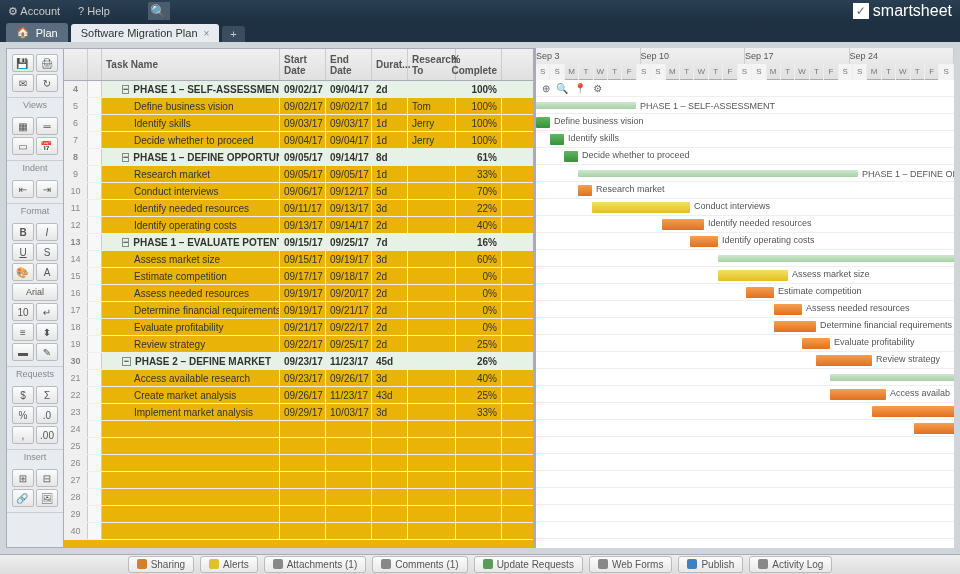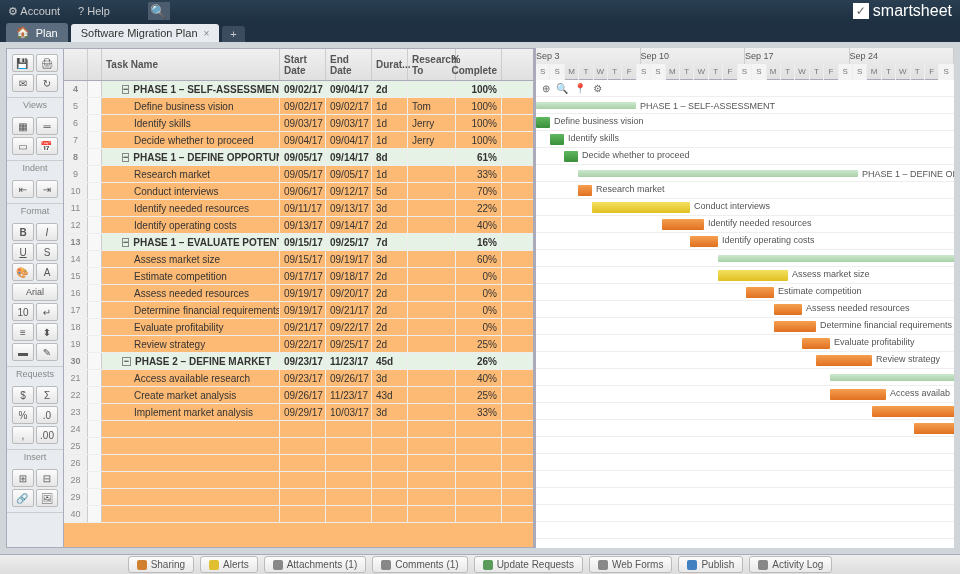--- a/index.html
+++ b/index.html
@@ -17,21 +17,21 @@
 .tabbar .tab.home{background:#5a6c7e;color:#fff}
 .tabbar .tab.active{background:#e8ecf0}
 .tabbar .tab .x{color:#888;font-size:10px}
 .tabbar .newtab{background:#3a4c5e;color:#ccc;padding:2px 8px;border-radius:3px 3px 0 0;cursor:pointer}
 .workspace{background:#d0d5da;padding:6px;height:512px;display:flex}
 .leftbar{width:58px;background:#e8ecf0;border:1px solid #aab;display:flex;flex-direction:column}
 .leftbar .tool-section{border-bottom:1px solid #ccc;padding:3px}
 .leftbar .tool-row{display:flex;gap:2px;justify-content:center;margin:2px 0}
 .leftbar .tool-btn{width:22px;height:18px;background:linear-gradient(#fcfcfc,#e6e6e6);border:1px solid #bbb;border-radius:2px;cursor:pointer;display:flex;align-items:center;justify-content:center;font-size:10px;color:#555}
 .leftbar .section-label{font-size:9px;color:#888;text-align:center;padding:2px 0}
-.maingrid{flex:1;background:#fdba74;border:1px solid #aab;border-left:none;display:flex;flex-direction:column;overflow:hidden}
+.maingrid{flex:1;background:#eab308;border:1px solid #aab;border-left:none;display:flex;flex-direction:column;overflow:hidden}
 .grid-header{display:flex;background:linear-gradient(#f0f0f0,#e0e0e0);border-bottom:1px solid #aab;height:32px}
 .col{border-right:1px solid #ccc;padding:2px 4px;display:flex;align-items:center;font-size:10px;color:#555;font-weight:bold}
 .col.rownum{width:24px;justify-content:center}
 .col.extra{width:14px}
 .col.task{width:178px}
 .col.date{width:46px}
 .col.dur{width:36px}
 .col.assigned{width:48px}
 .col.pct{width:46px;justify-content:flex-end}
 .grid-body{flex:1;overflow-y:auto}
@@ -57,21 +57,21 @@
 .gantt-body{flex:1;position:relative;overflow:hidden}
 .gantt-toolbar{height:17px;display:flex;gap:6px;padding:0 6px;align-items:center;border-bottom:1px solid #eee;font-size:10px;color:#666}
 .gantt-row{height:17px;border-bottom:1px solid #eee;position:relative}
 .gbar{position:absolute;height:11px;top:3px;border-radius:1px;font-size:9px;color:#555;white-space:nowrap}
 .gbar.summary{height:7px;top:5px;background:linear-gradient(#cde8cd,#a8d0a8)}
 .gbar.green{background:linear-gradient(#5fb85f,#3a8f3a)}
 .gbar.yellow{background:linear-gradient(#f5e060,#e0c020)}
 .gbar.orange{background:linear-gradient(#f5a050,#e07020)}
 .gbar .lbl{position:absolute;left:100%;padding-left:4px;top:-1px}
 .bottombar{height:20px;background:linear-gradient(#eee,#ddd);display:flex;align-items:center;justify-content:center;gap:6px;border-top:1px solid #aab;position:absolute;bottom:0;left:0;right:0}
-.bottombar .bbtn{background:linear-gradient(#fcfcfc,#e8e8e8);border:1px solid #bbb;border-radius:3px;padding:2px 8px;font-size:10px;color:#555;display:flex;align-items:center;gap:4px;cursor:pointer}
+.bottombar .bbtn{background:linear-gradient(#fcfcfc,#e8e8e8);border:1px solid #bbb;border-radius:3px;padding:2px 8px;font-size:10px;color:#555;display:flex;gap:4px;cursor:pointer}
 .bottombar .bbtn .ico{width:10px;height:10px;border-radius:2px}
 .gantt-days .d.wknd{background:#f4f4f4}
 </style>
 </head>
 <body>
 
 <div class="topbar">
   <div class="left">
     <span>⚙ <span>Account</span></span>
     <span>? <span>Help</span></span>
@@ -415,20 +415,30 @@
           <div class="cell extra"></div>
           <div class="cell task indent1"></div>
           <div class="cell date"></div>
           <div class="cell date"></div>
           <div class="cell dur"></div>
           <div class="cell assigned"></div>
           <div class="cell pct"></div>
         </div>
         <div class="row">
           <div class="cell rownum">26</div>
+          <div class="cell extra"></div>
+          <div class="cell task indent1"></div>
+          <div class="cell date"></div>
+          <div class="cell date"></div>
+          <div class="cell dur"></div>
+          <div class="cell assigned"></div>
+          <div class="cell pct"></div>
+        </div>
+        <div class="row">
+          <div class="cell rownum">27</div>
           <div class="cell extra"></div>
           <div class="cell task indent1"></div>
           <div class="cell date"></div>
           <div class="cell date"></div>
           <div class="cell dur"></div>
           <div class="cell assigned"></div>
           <div class="cell pct"></div>
         </div>
         <div class="row">
           <div class="cell rownum">28</div>

